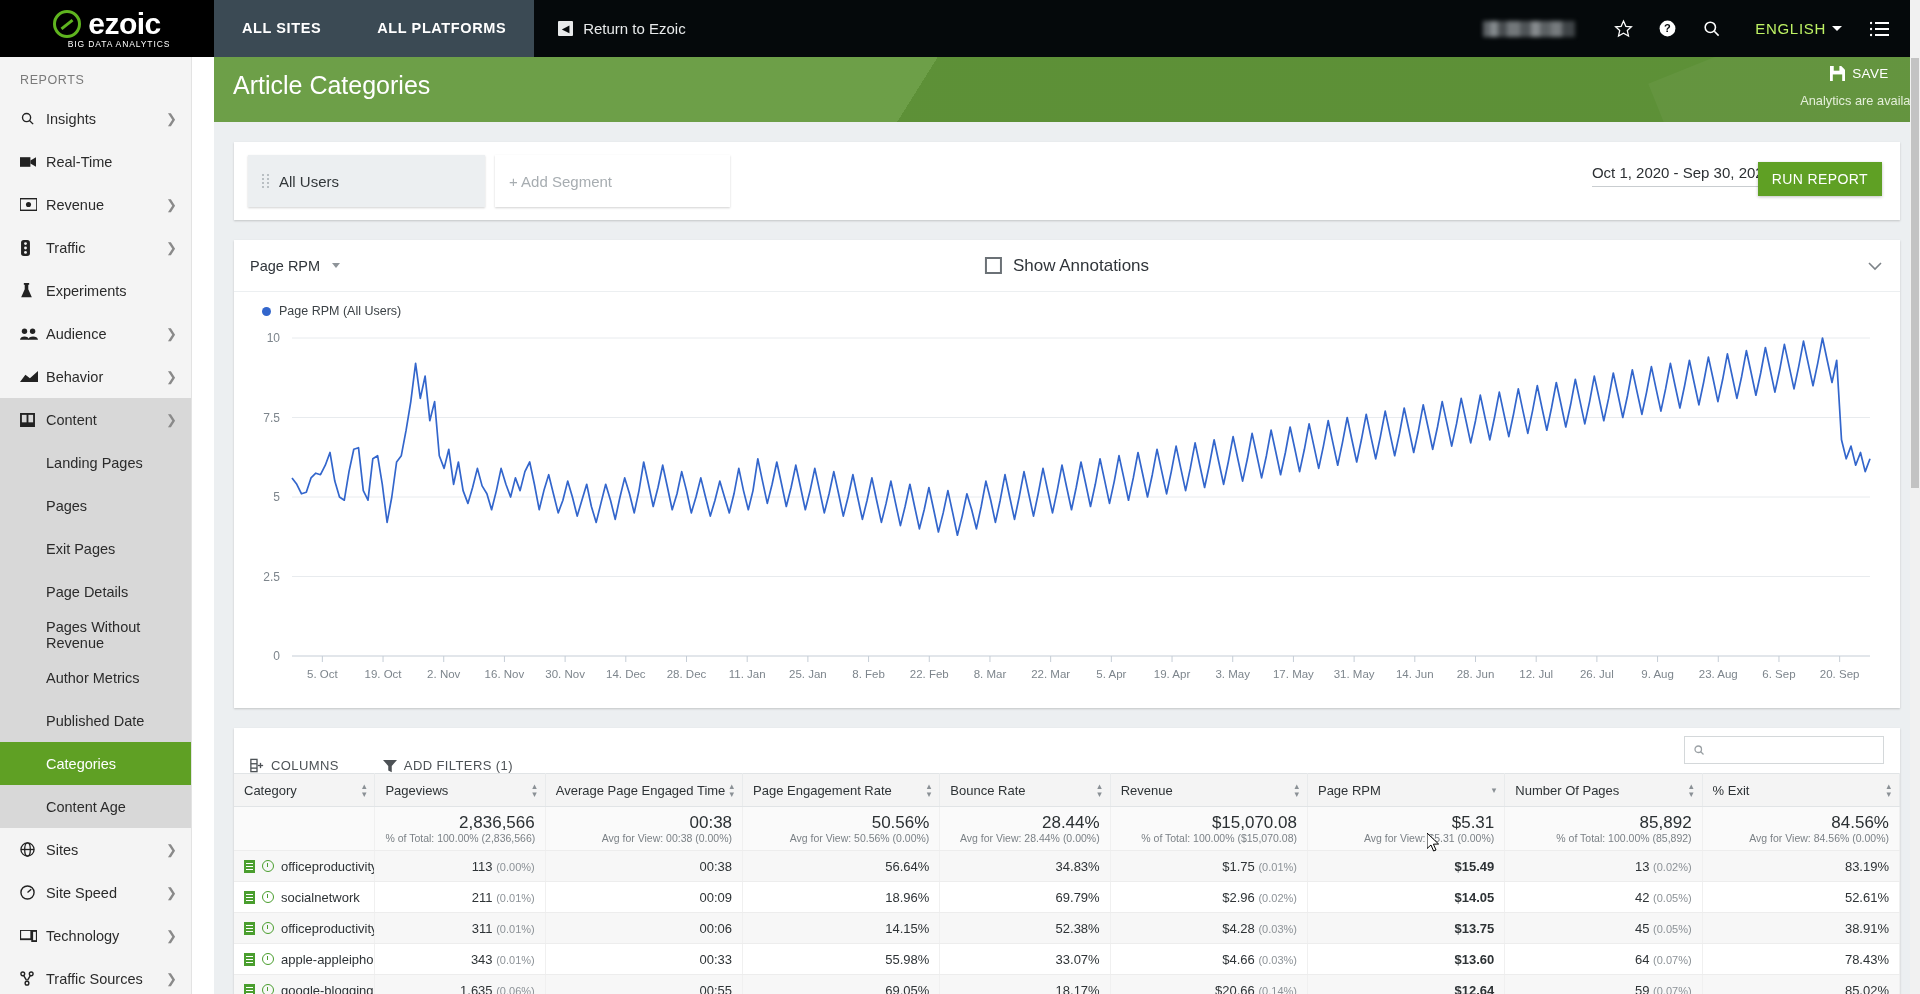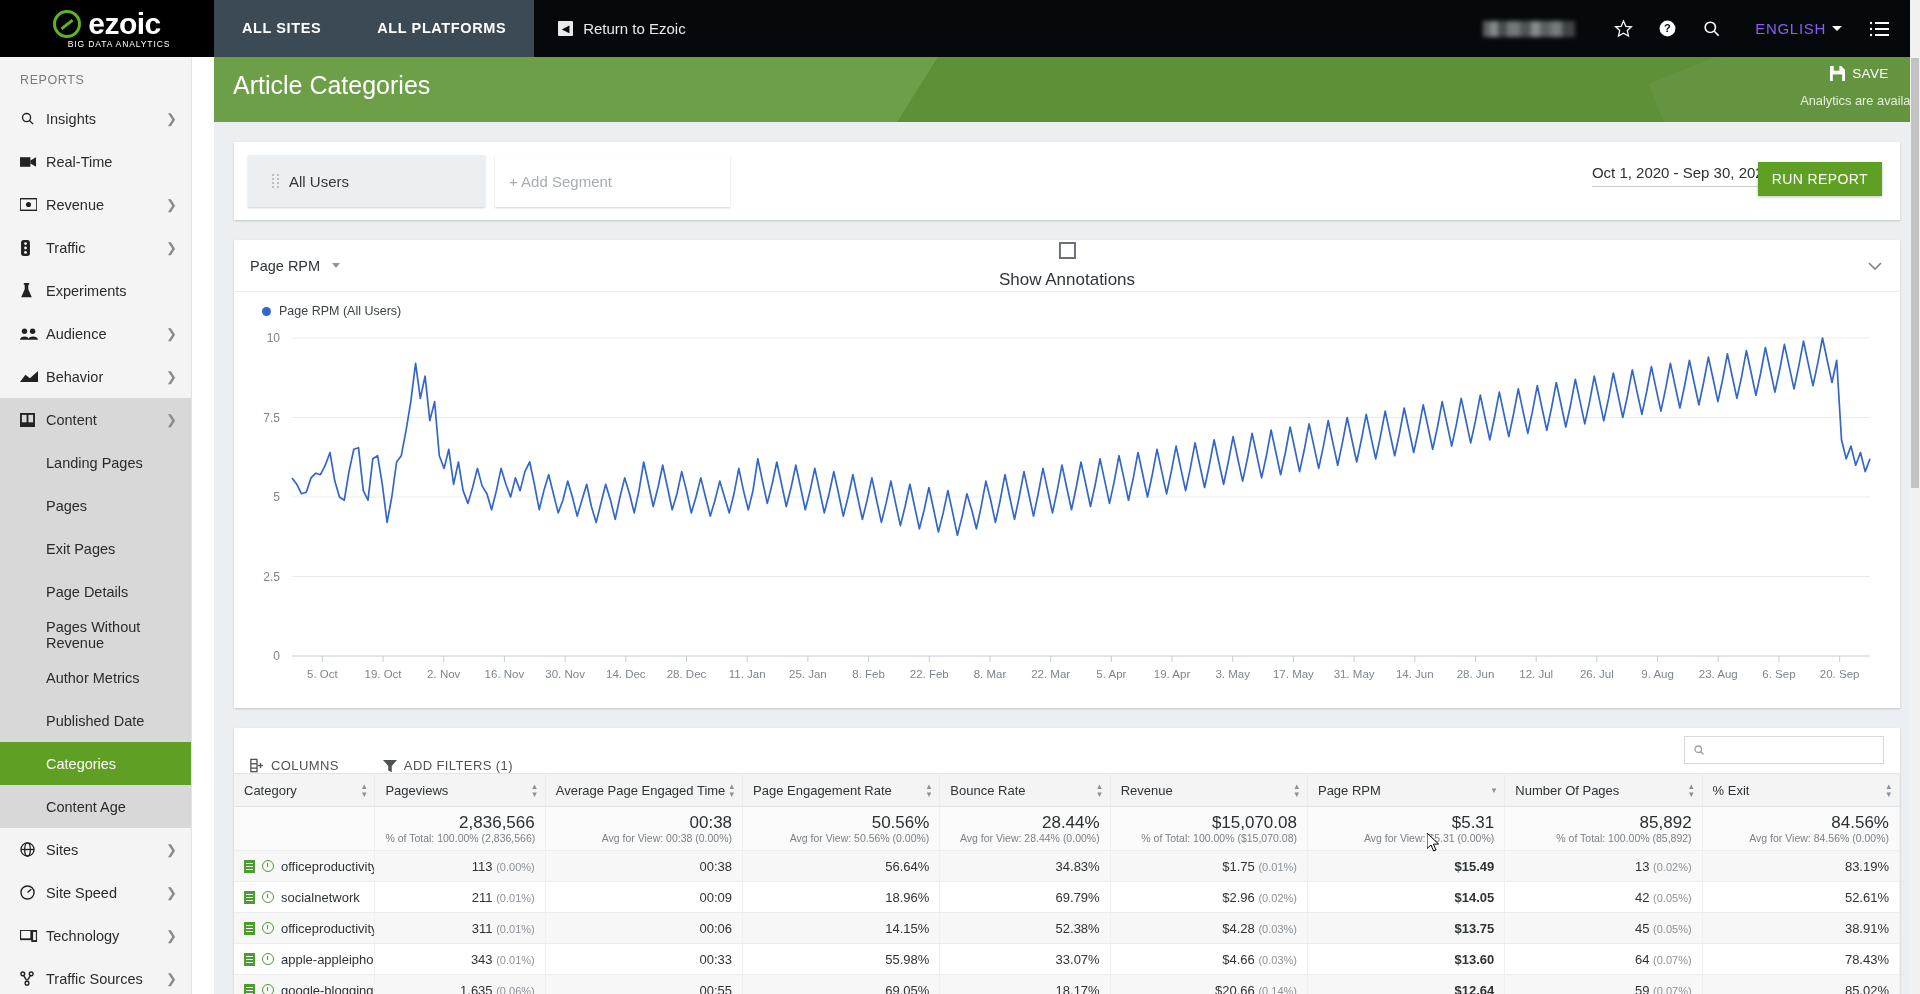--- a/index.html
+++ b/index.html
@@ -75,21 +75,21 @@
       linear-gradient(90deg, #6d7276 0 8%, #9aa0a3 8% 16%, #53585b 16% 26%, #868b8e 26% 40%,
       #5d6265 40% 52%, #9ca1a4 52% 62%, #6b7073 62% 74%, #8a8f92 74% 86%, #4a4f52 86% 100%);
     filter: blur(2.3px); opacity: .85;
   }
   .tb-ico {
     width: 44px; height: 57px; display: flex;
     align-items: center; justify-content: center;
     color: #fff; cursor: pointer;
   }
   .lang {
-    color: #8b5cf6; font-size: 15px; letter-spacing: .7px;
+    color: #bef264; font-size: 15px; letter-spacing: .7px;
     display: flex; align-items: center; gap: 6px;
     padding: 0 16px 0 22px; cursor: pointer; font-weight: 400;
   }
   .caret-d {
     width: 0; height: 0; border-left: 5px solid transparent;
     border-right: 5px solid transparent; border-top: 5px solid #fff;
   }
 
   
   .sidebar {
@@ -165,21 +165,21 @@
     background: #fff; margin: 20px 20px 0 20px;
     box-shadow: 0 1px 2px rgba(0,0,0,.18);
   }
 
   
   .segbar { height: 78px; display: flex; align-items: center; padding: 0 14px; position: relative; }
   .seg-chip {
     width: 237px; height: 52px; background: #eceff1;
     box-shadow: 0 1px 2px rgba(0,0,0,.18);
     display: flex; align-items: center; gap: 10px;
-    padding-left: 24px; cursor: pointer; text-align: right;
+    padding-left: 14px; cursor: pointer; text-align: right;
   }
   .dots {
     width: 7px; height: 15px; display: grid;
     grid-template-columns: 2px 2px; grid-template-rows: repeat(4, 2px);
     gap: 2px 3px;
   }
   .dots i { background: #b9bfc3; display: block; width: 2px; height: 2px; }
   .seg-chip span { font-size: 15px; color: #32373a; }
   .seg-add {
     width: 235px; height: 52px; background: #fff;
@@ -214,21 +214,21 @@
   .metric-sel {
     display: flex; align-items: center; gap: 12px;
     font-size: 14.5px; color: #30353a; cursor: pointer;
   }
   .caret-sm {
     width: 0; height: 0; border-left: 4px solid transparent;
     border-right: 4px solid transparent; border-top: 5px solid #8e9499;
   }
   .annot {
     position: absolute; left: 50%; transform: translateX(-50%);
-    display: flex; align-items: center; gap: 11px; cursor: pointer; flex-direction: column;
+    display: flex; align-items: center; gap: 11px; cursor: pointer;
   }
   .chk {
     width: 17px; height: 17px; border: 2px solid #6b7176; background: #fff;
   }
   .annot span { font-size: 17px; color: #30353a; }
   .chart-collapse {
     position: absolute; right: 18px; top: 50%; transform: translateY(-50%);
     cursor: pointer;
   }
   .legend {

